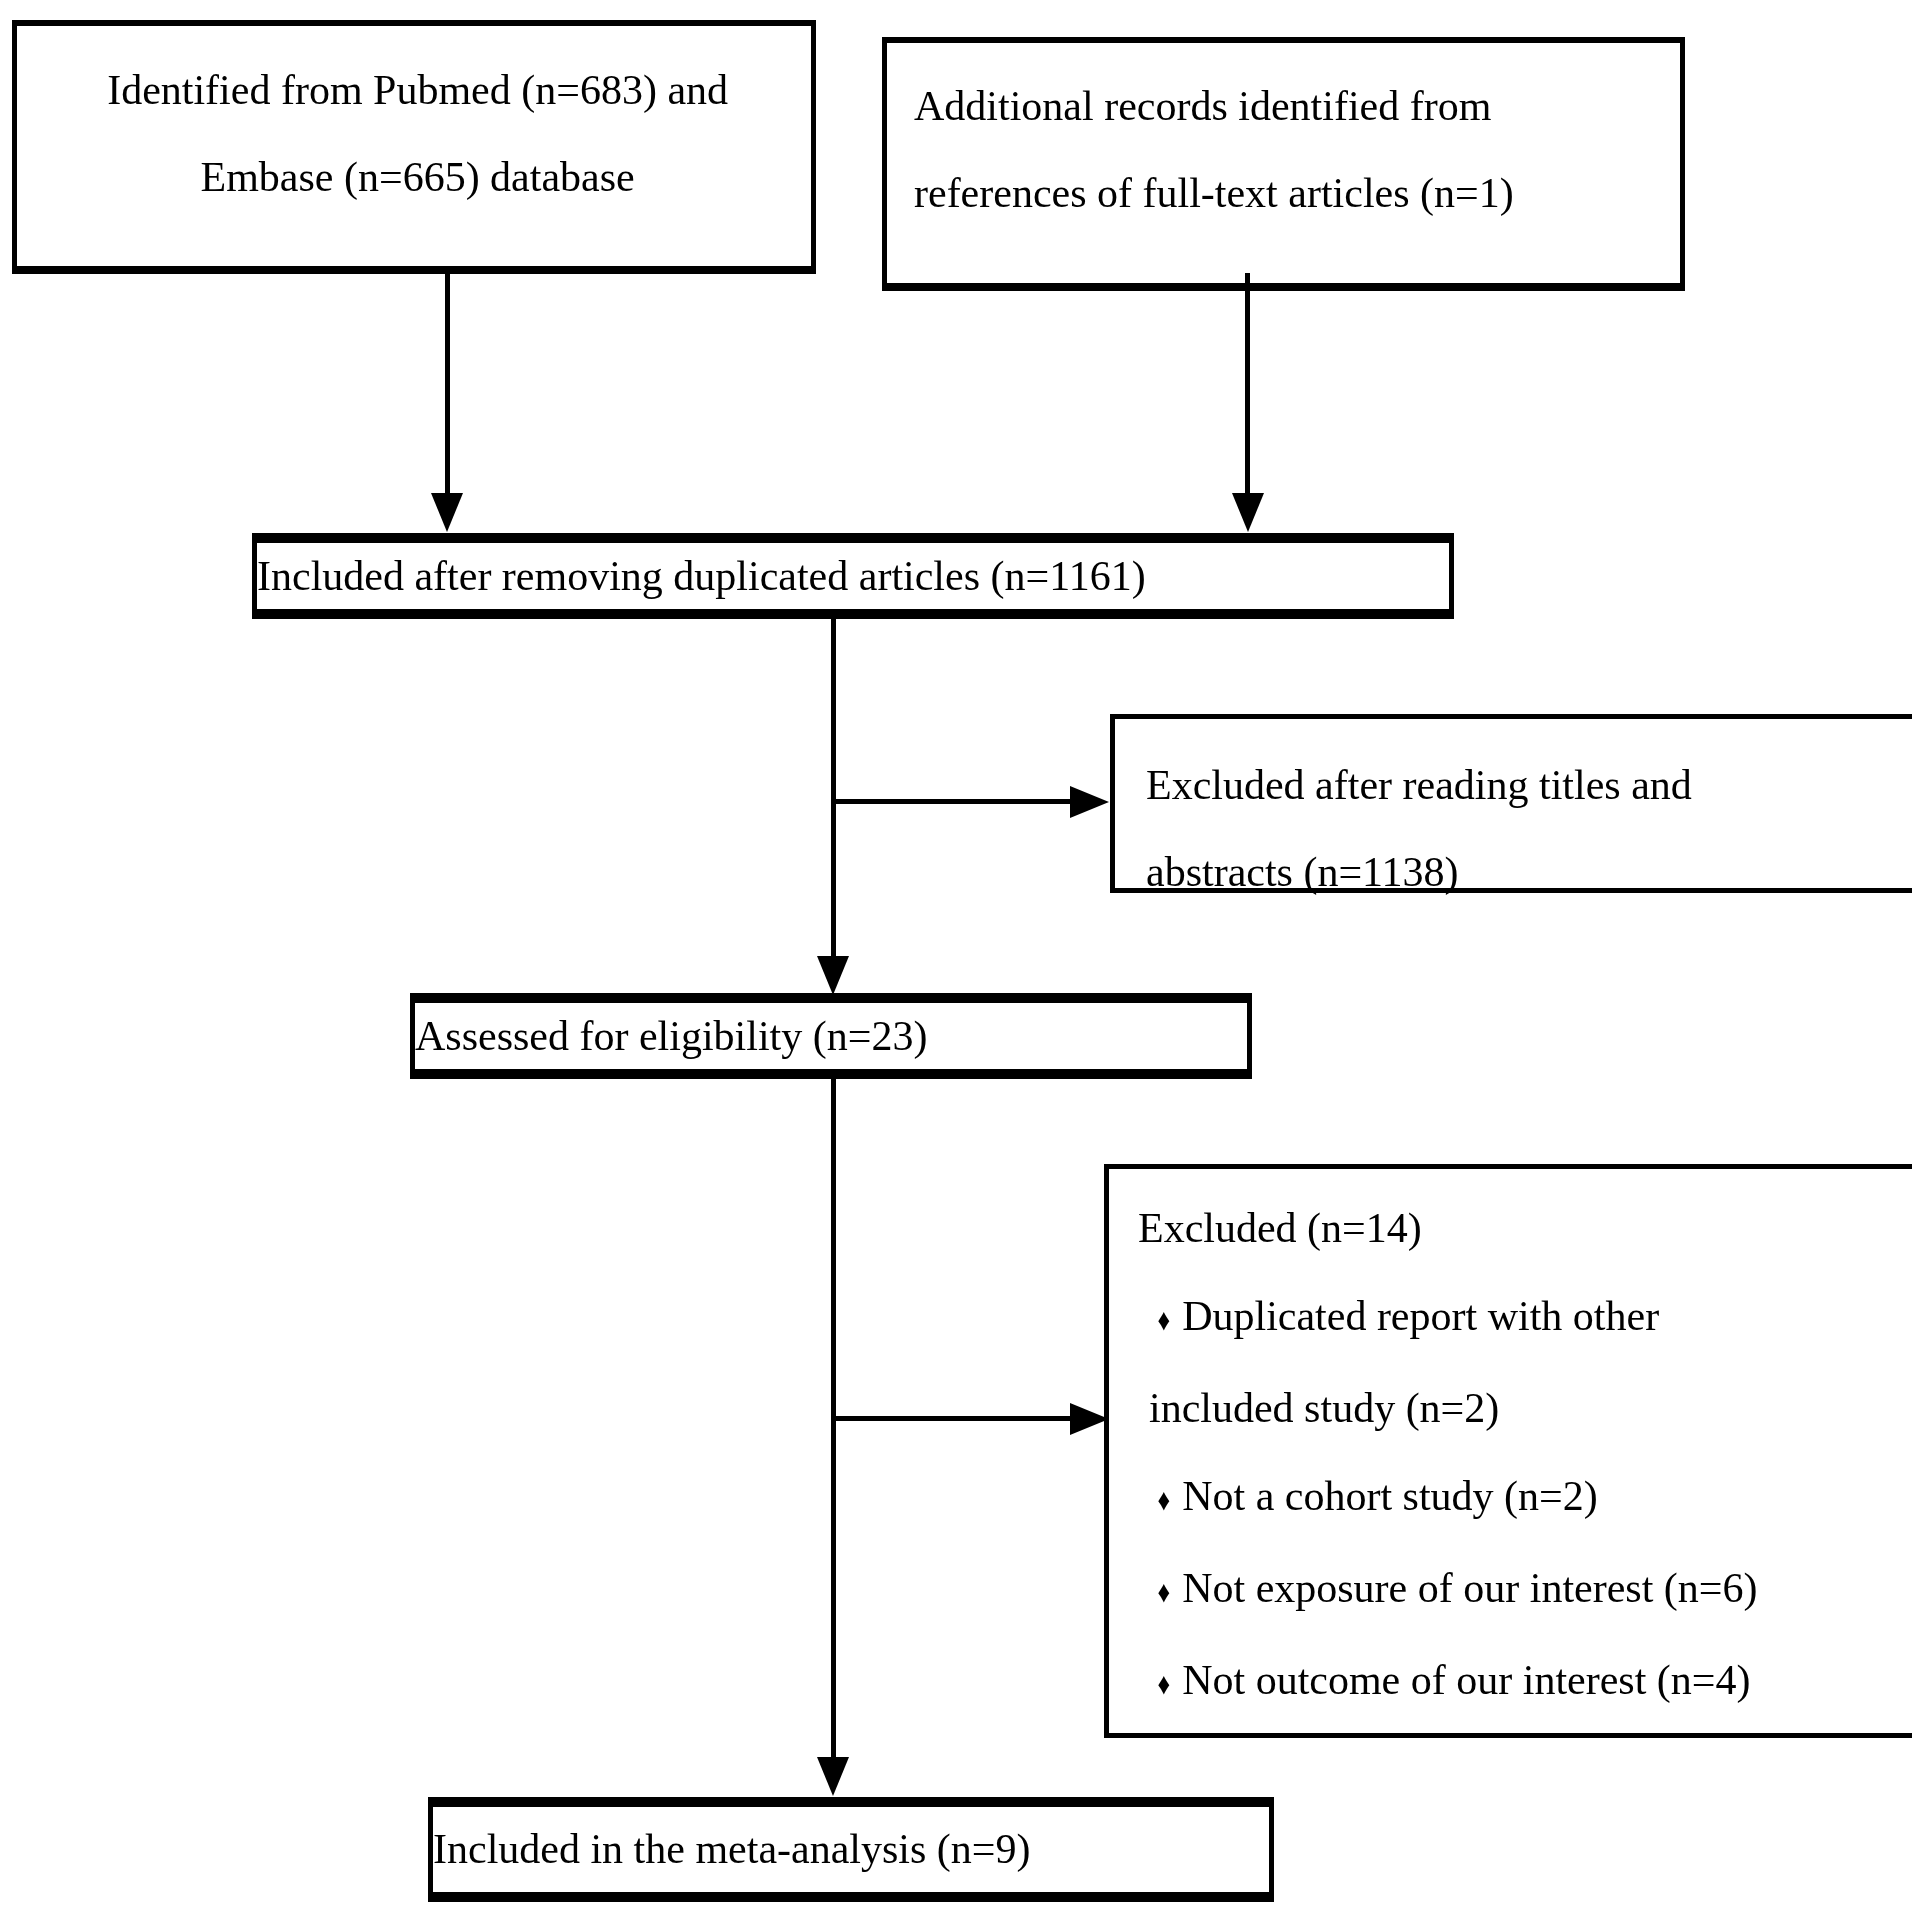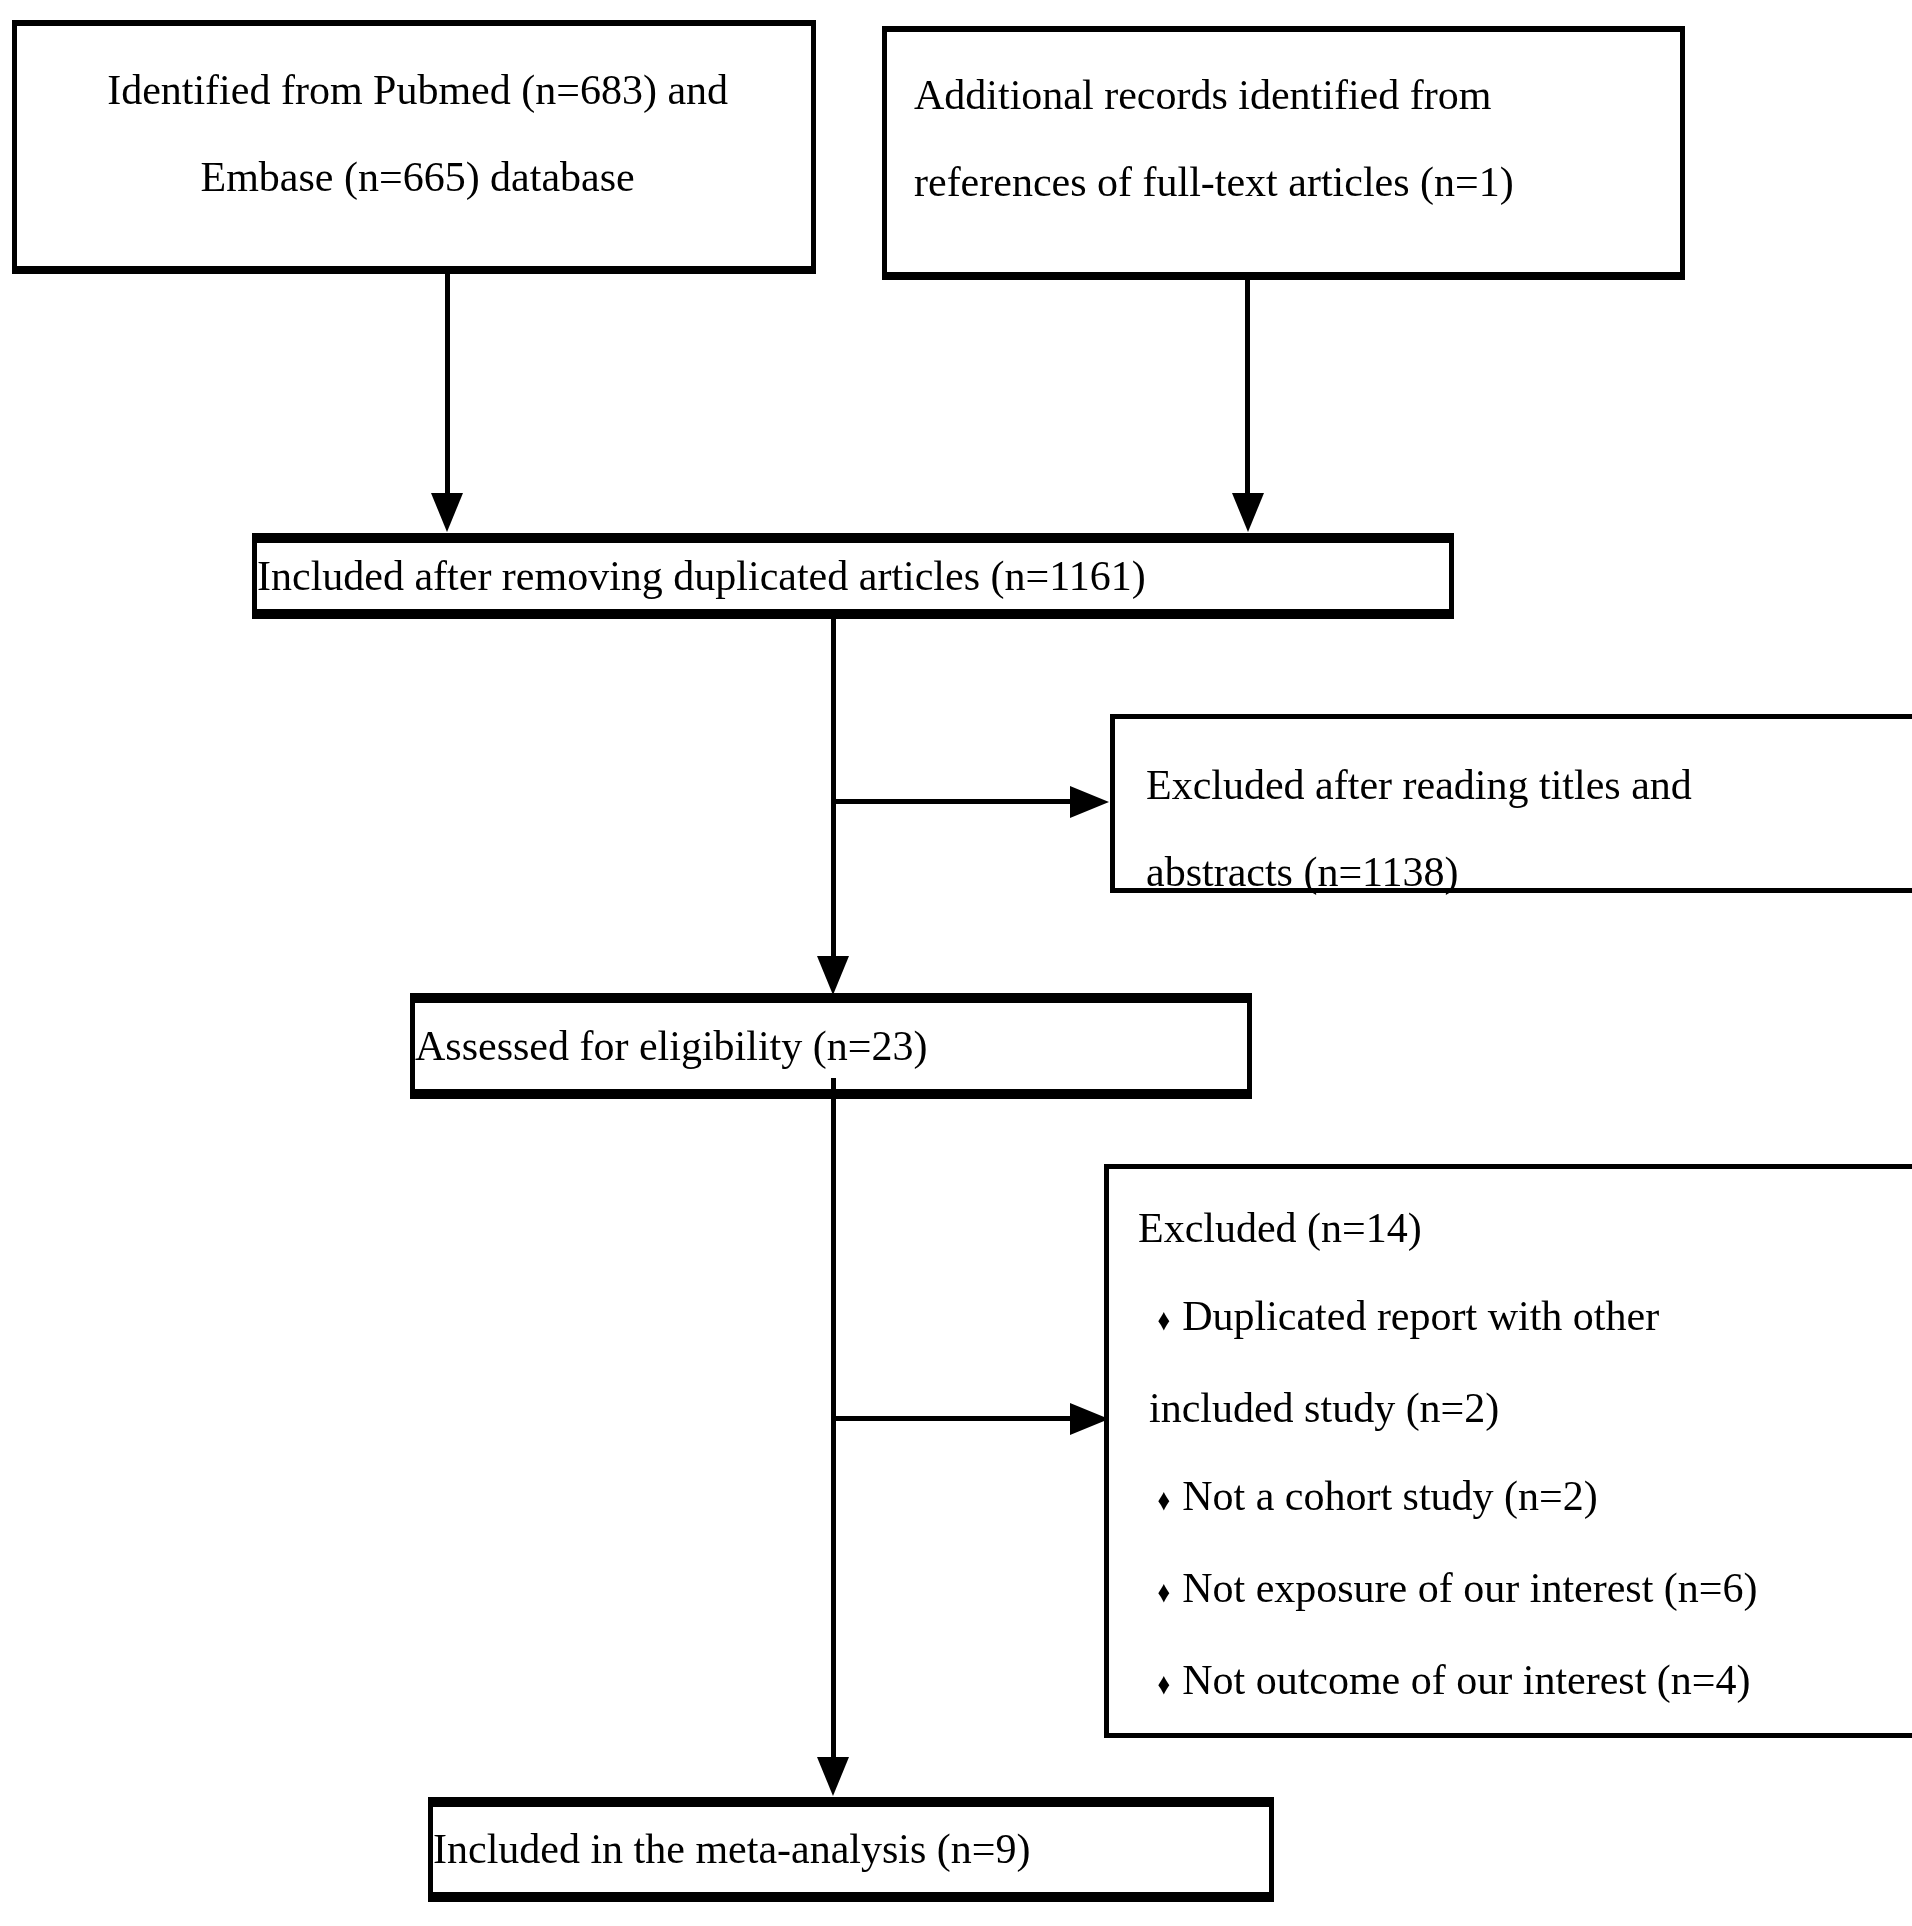--- a/index.html
+++ b/index.html
@@ -56,21 +56,21 @@
 </head>
 <body>
 
 <div class="canvas">
 
   <div class="box topbox pad" style="left:12.3px;top:20.4px;width:804px;height:254px;text-align:center;">
     <span class="line">Identified from Pubmed (n=683) and</span>
     <span class="line">Embase (n=665) database</span>
   </div>
 
-  <div class="box topbox pad" style="left:882px;top:26px;width:803px;height:254px;">
+  <div class="box topbox pad" style="left:882px;top:37px;width:803px;height:254px;">
     <span class="line">Additional records identified from</span>
     <span class="line">references of full-text articles (n=1)</span>
   </div>
 
   <div class="vline" style="left:445px;top:273px;width:4.8px;height:221px;"></div>
   <div class="arrowhead down" style="left:431px;top:493px;"></div>
 
   <div class="vline" style="left:1245px;top:273px;width:4.8px;height:221px;"></div>
   <div class="arrowhead down" style="left:1232px;top:493px;"></div>
 
@@ -82,21 +82,21 @@
   <div class="arrowhead down" style="left:817px;top:956px;"></div>
 
   <div class="hline" style="left:831px;top:799px;width:243px;height:4.8px;"></div>
   <div class="arrowhead right" style="left:1070px;top:786px;"></div>
 
   <div class="box sidebox pad" style="left:1110px;top:714px;width:940px;height:179px;padding-top:23px;padding-left:31px;">
     <span class="line">Excluded after reading titles and</span>
     <span class="line">abstracts (n=1138)</span>
   </div>
 
-  <div class="box centerbox" style="left:410px;top:993px;width:842px;height:106px;">
+  <div class="box centerbox" style="left:410px;top:993px;width:842px;height:86px;">
     <span>Assessed for eligibility (n=23)</span>
   </div>
 
   <div class="vline" style="left:831px;top:1078px;width:4.8px;height:682px;"></div>
   <div class="arrowhead down" style="left:817px;top:1757px;"></div>
 
   <div class="hline" style="left:831px;top:1416px;width:243px;height:4.8px;"></div>
   <div class="arrowhead right" style="left:1070px;top:1403px;"></div>
 
   <div class="box sidebox" style="left:1104px;top:1164px;width:872px;height:574px;padding:15px 13.6px 0 29px;line-height:88px;">

